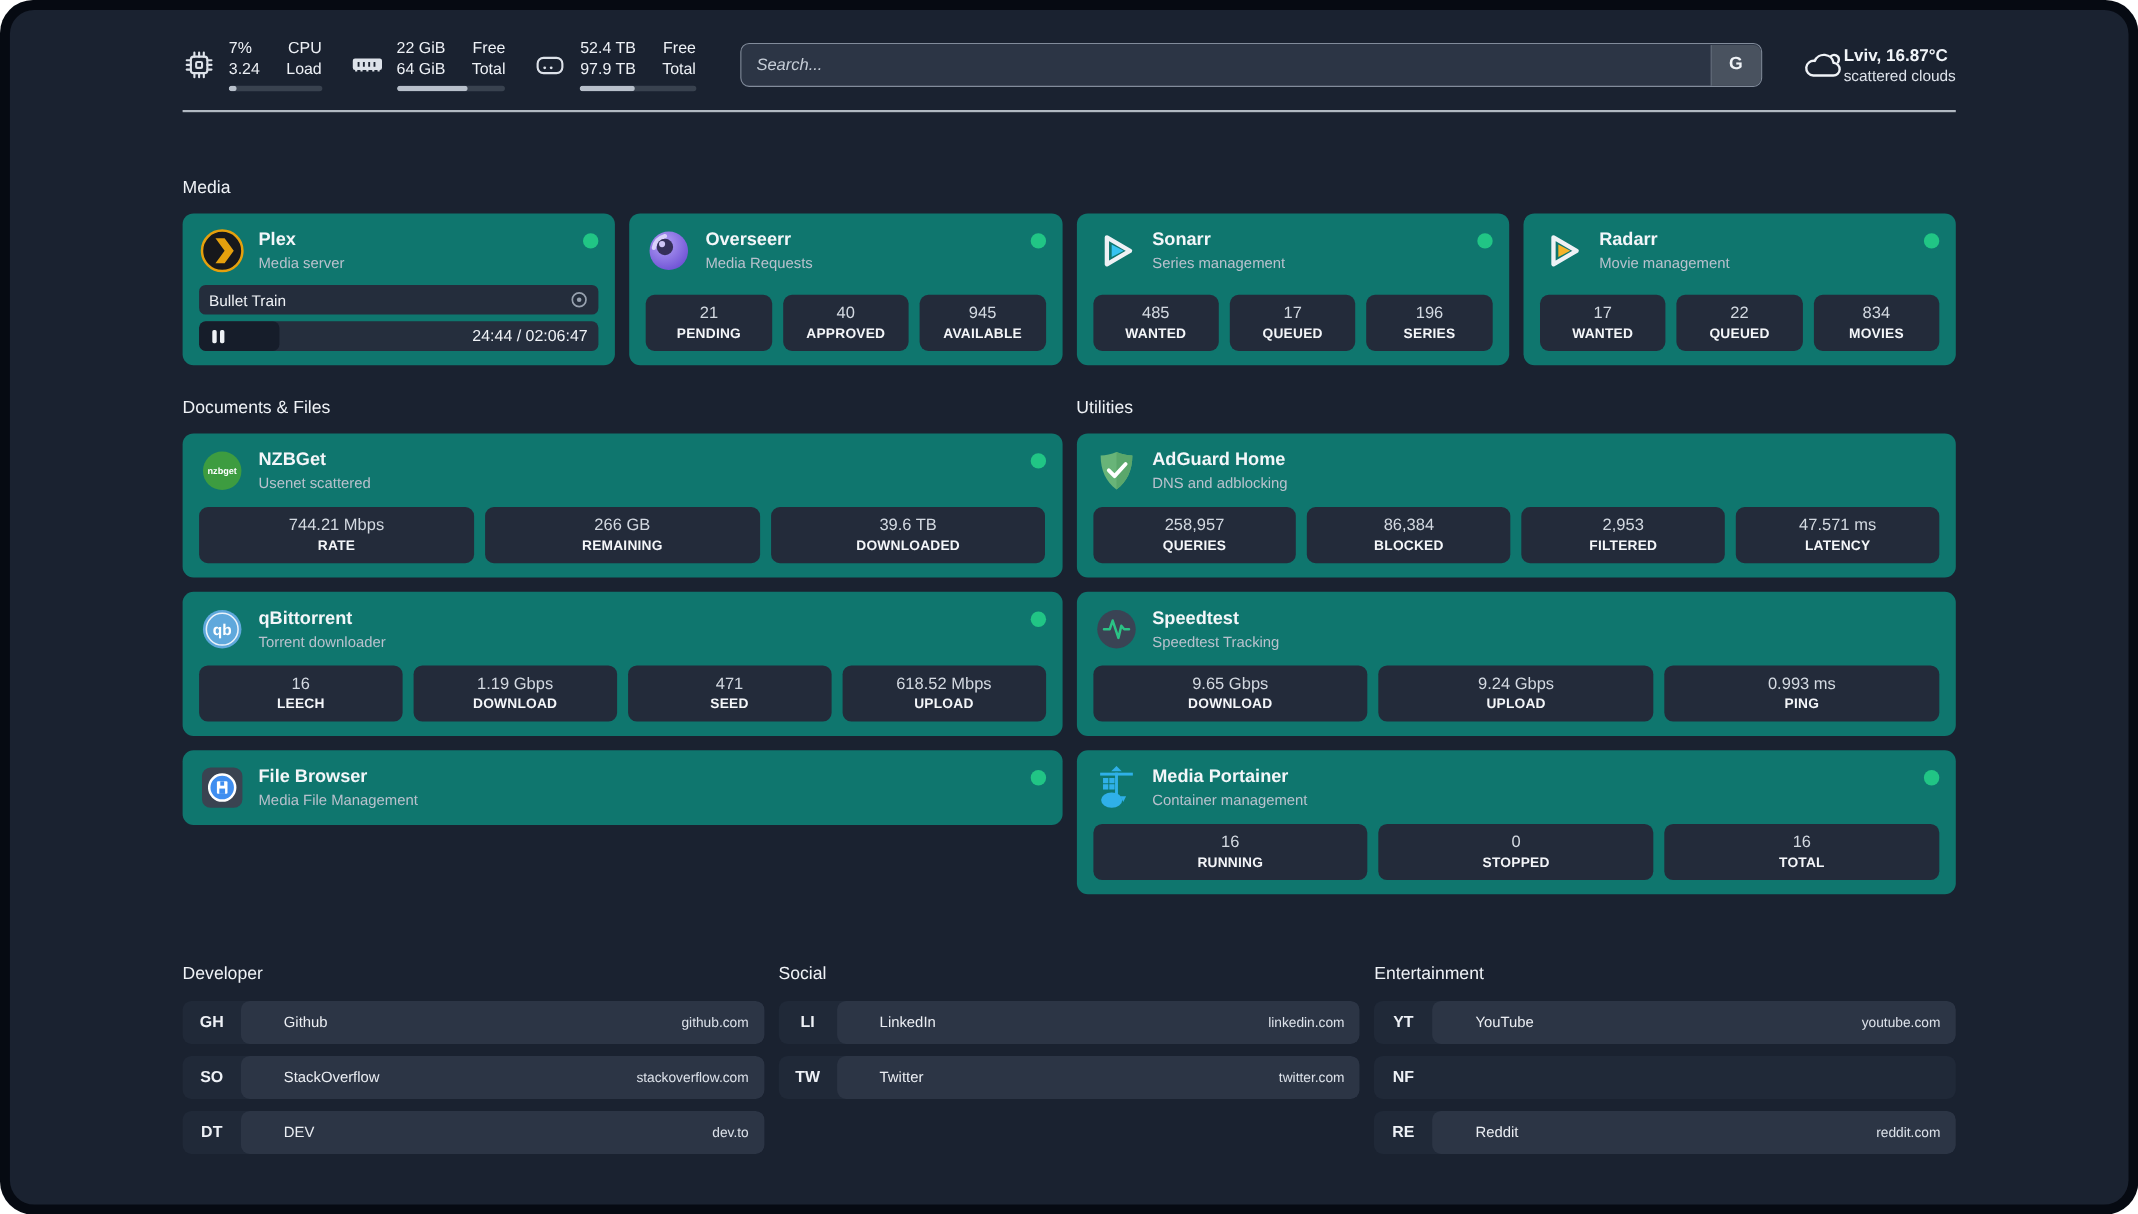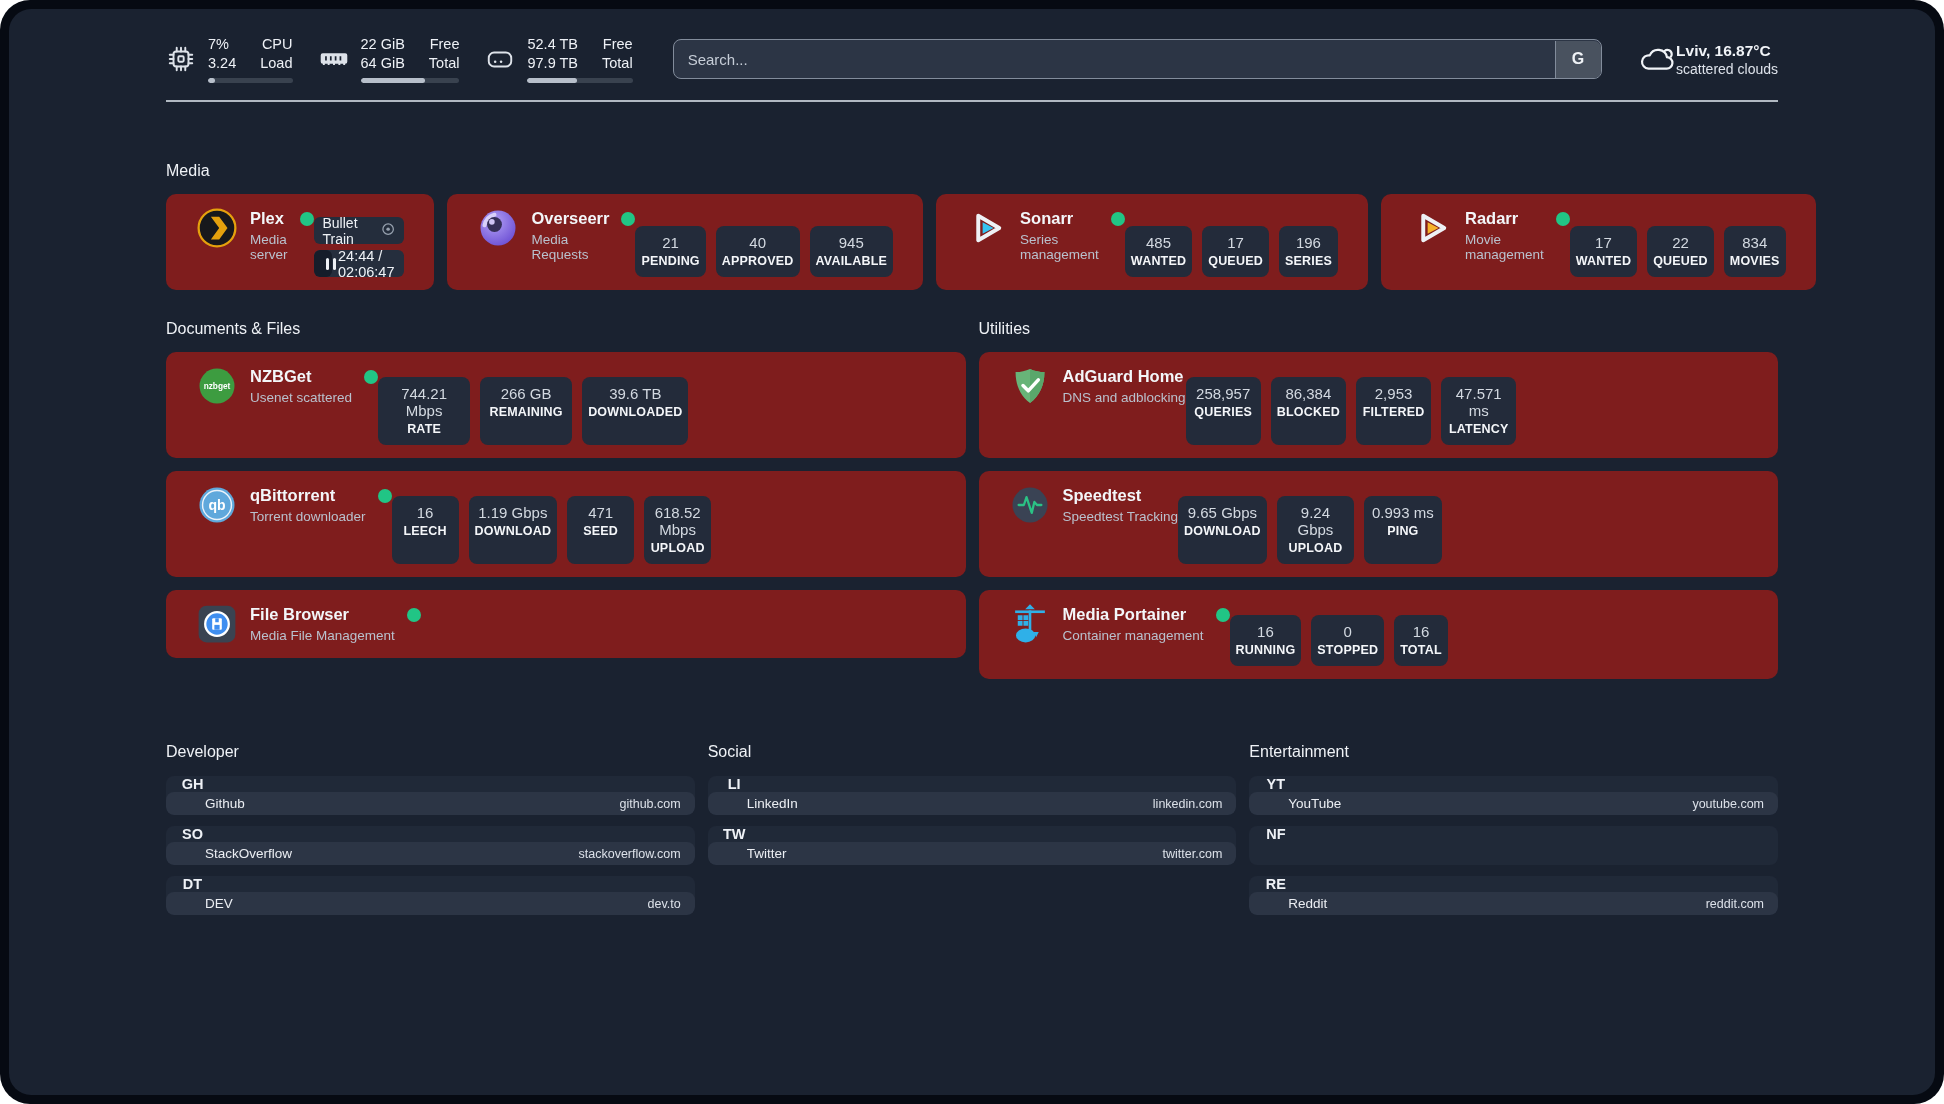--- a/index.html
+++ b/index.html
@@ -25,42 +25,42 @@
   .sys-text { display:flex; gap:24px; position:relative; padding-bottom:10px; }
   .sys-col { display:flex; flex-direction:column; font-size:14.5px; line-height:1.3; color:#eef1f6; font-weight:500; }
   .sys-col.right { text-align:right; }
   .sys-track { position:absolute; left:0; right:0; bottom:0; height:5px; background:#39424f; border-radius:3px; overflow:hidden; }
   .sys-fill { height:100%; background:#b7bfca; border-radius:3px; }
 
   .searchwrap { flex:1; margin:0 36px 0 40px; position:relative; height:40px; }
   .search-input {
     width:100%; height:100%; background:#2c3545; border:1.5px solid #828c9b;
     border-radius:8px; color:#e9edf3; font-size:15px; padding:0 60px 0 14px;
-    font-family:"Liberation Sans", sans-serif; outline:none;
+    font-family:"Liberation Sans", sans-serif; outline:none;font-style:italic;
   }
   .search-input::placeholder { color:#c6cdd7; }
   .search-engine {
     position:absolute; right:1.5px; top:1.5px; bottom:1.5px; width:46px;
     background:#49525f; border:none; border-left:1.5px solid #828c9b;
     border-radius:0 7px 7px 0; color:#f0f3f7; font-size:16px; font-weight:600;
     cursor:pointer; font-family:"Liberation Sans", sans-serif;
   }
   .weather { display:flex; align-items:center; flex:none; }
   .weather-icon { width:38px; height:34px; }
   .weather-main { font-size:15.5px; font-weight:600; color:#f1f4f8; line-height:1.35; }
   .weather-sub { font-size:14px; color:#dde2ea; }
 
   .hdr-divider { margin-top:17px; height:0; border-bottom:2px solid #ccd3dc; opacity:.85; }
 
   
   .section-title { font-size:16px; font-weight:400; color:#eff2f6; }
   .media-section { margin-top:60px; }
   .media-grid { display:grid; grid-template-columns:repeat(4,1fr); gap:13px; margin-top:14px; }
 
-  .card { background:#7f1d1d; border-radius:10px; padding:13px 30px; display:flex; flex-direction:row; cursor:pointer; }
+  .card { background:#0f766e; border-radius:10px; padding:13px 15px; display:flex; flex-direction:column; cursor:pointer; }
   .app-head { display:flex; align-items:flex-start; gap:12px; }
   .app-icon { width:42px; height:42px; flex:none; }
   .app-icon svg { width:42px; height:42px; display:block; }
   .app-meta { padding-top:2px; }
   .app-name { font-size:16.5px; font-weight:600; color:#f3f6f9; line-height:1.2; }
   .app-sub { font-size:13.5px; color:#b9c1cd; margin-top:3px; }
   .dot { width:14px; height:14px; border-radius:50%; background:#21c585; margin-left:auto; margin-top:5px; flex:none; }
 
   .stats { display:flex; gap:10px; margin-top:auto; padding-top:12px; }
   .stat { flex:1; background:#232b3a; border-radius:8px; padding:8px 6px 9px; text-align:center; }
@@ -77,21 +77,21 @@
   .pause-btn { position:relative; z-index:1; display:inline-flex; gap:3.5px; cursor:pointer; padding:2px; }
   .pause-btn i { width:3.5px; height:12px; background:#eef1f5; border-radius:1.5px; }
   .pg-time { margin-left:auto; position:relative; z-index:1; font-size:14.5px; color:#f0f3f7; font-weight:500; }
 
   .cols { display:grid; grid-template-columns:1fr 1fr; gap:13px; margin-top:30px; align-items:start; }
   .vstack { display:flex; flex-direction:column; gap:13px; margin-top:14px; }
 
   
   .bookmarks { display:grid; grid-template-columns:1fr 1fr 1fr; gap:13px; margin-top:64px; }
   .bm-list { display:flex; flex-direction:column; gap:11px; margin-top:15px; }
-  .bm-row { display:flex; align-items:stretch; height:39px; border-radius:8px; background:#202938; cursor:pointer; overflow:hidden;flex-direction:column; }
+  .bm-row { display:flex; align-items:stretch; height:39px; border-radius:8px; background:#202938; cursor:pointer; overflow:hidden; }
   .bm-abbr { width:53px; display:flex; align-items:center; justify-content:center; font-size:14.5px; font-weight:600; color:#eef1f6; flex:none; }
   .bm-body { flex:1; background:#2c3545; border-radius:8px; display:flex; align-items:center; justify-content:space-between; padding:0 14px; }
   .bm-name { font-size:13.5px; color:#ebeef3;margin-left:25px; }
   .bm-url { font-size:12.5px; color:#dce1e9; }
 </style>
 </head>
 <body>
 
 <div class="frame">
 <div class="board">

